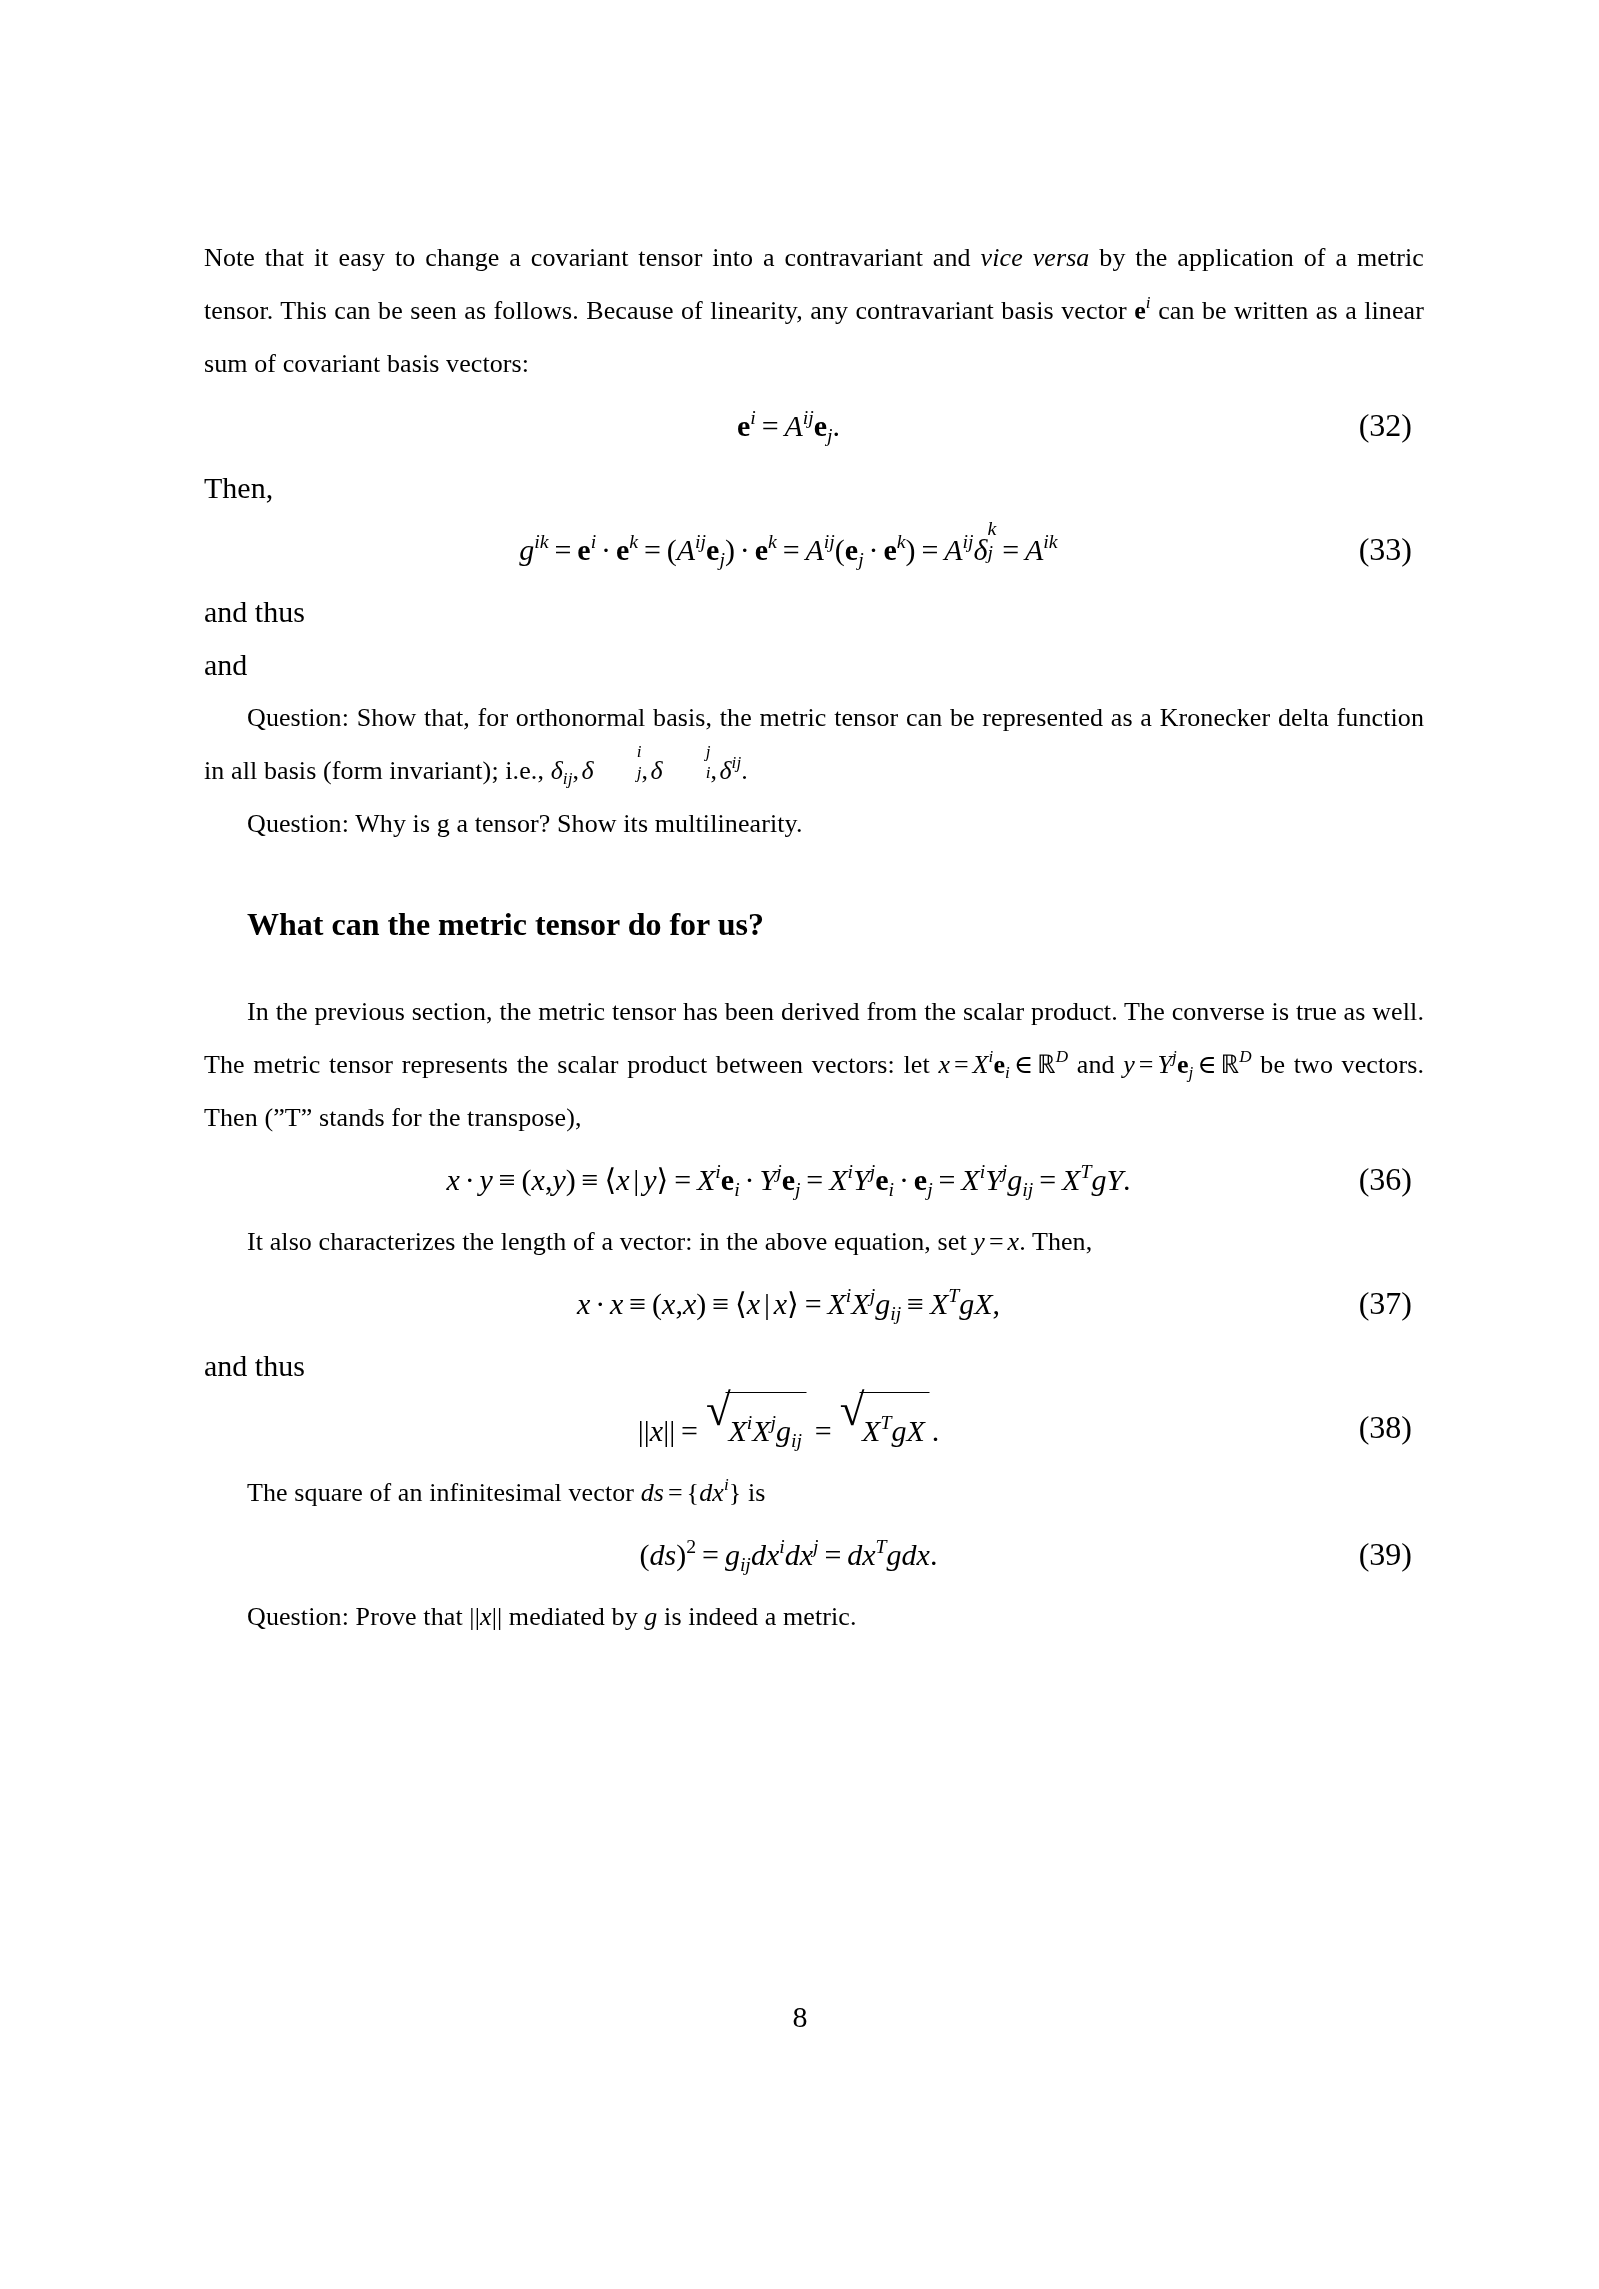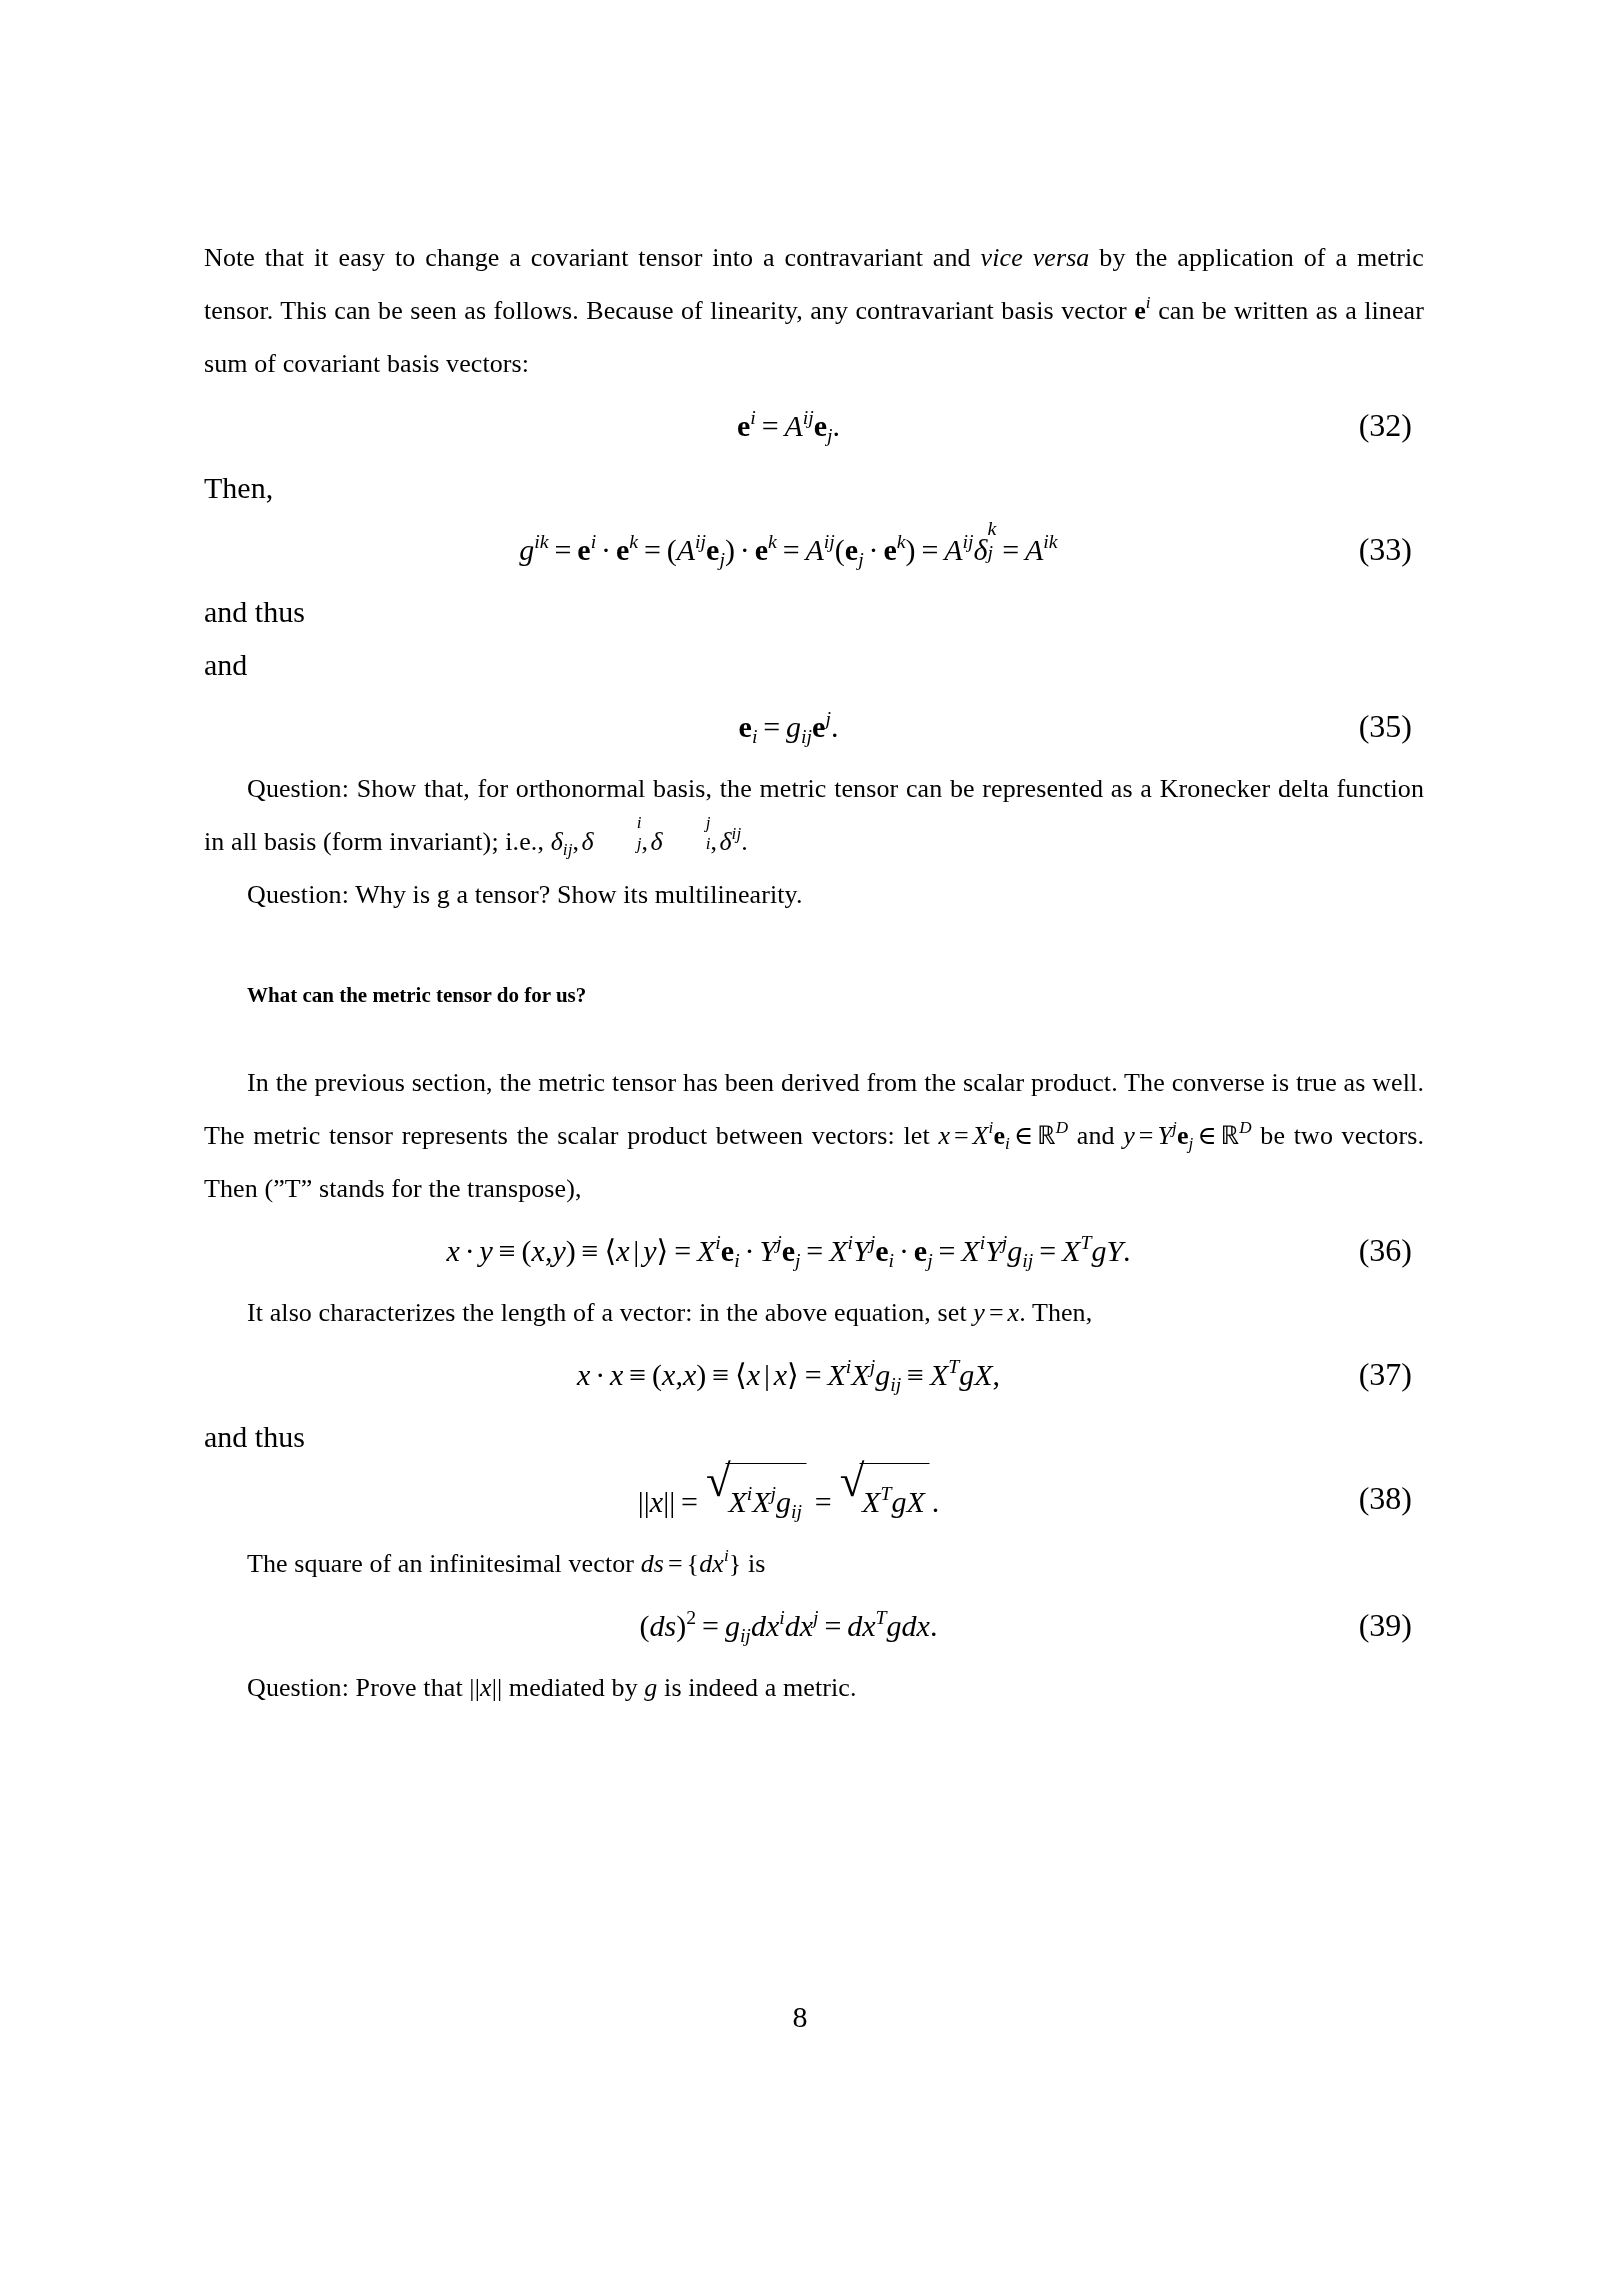--- a/index.html
+++ b/index.html
@@ -39,21 +39,21 @@
   .nohang { text-align: left; }
 
   .lead {            
     font-size: 30px;
     line-height: 53px;
     margin: 0;
     text-align: left;
   }
 
   .section-head {
-    font-size: 21px;
+    font-size: 32px;
     font-weight: bold;
     line-height: 43px;
     margin: 0;
     text-indent: 43px;
   }
 
   .spacer-xl { height: 53px; }
   .spacer-l  { height: 39px; }
 
   
@@ -160,24 +160,20 @@
     <div class="eqrow">
       <span class="eqbody"><span class="mi">g</span><sup class="idx">ik</sup><span class="mo">=</span><span class="mb">e</span><sup class="idx">i</sup><span class="dotop">·</span><span class="mb">e</span><sup class="idx">k</sup><span class="mo">=</span><span class="paren">(</span><span class="mi">A</span><sup class="idx">ij</sup><span class="mb">e</span><sub class="idx">j</sub><span class="paren">)</span><span class="dotop">·</span><span class="mb">e</span><sup class="idx">k</sup><span class="mo">=</span><span class="mi">A</span><sup class="idx">ij</sup><span class="paren">(</span><span class="mb">e</span><sub class="idx">j</sub><span class="dotop">·</span><span class="mb">e</span><sup class="idx">k</sup><span class="paren">)</span><span class="mo">=</span><span class="mi">A</span><sup class="idx">ij</sup><span class="mi">δ</span><span class="updown"><span class="u">k</span><span class="d">j</span></span><span class="mo">=</span><span class="mi">A</span><sup class="idx">ik</sup></span>
       <span class="eqnum">(33)</span>
     </div>
 
     <p class="lead">and thus</p>
 
 
     <p class="lead">and</p>
 
-    <div class="eqrow">
-      <span class="eqbody"><span class="mb">e</span><sub class="idx">i</sub><span class="mo">=</span><span class="mi">g</span><sub class="idx">ij</sub><span class="mb">e</span><sup class="idx">j</sup><span class="mn">.</span></span>
-      <span class="eqnum">(35)</span>
-    </div>
 
     <p class="para indent"><span>Question: Show that, for orthonormal basis, the metric tensor can be represented as a Kronecker delta function in all basis (form invariant); i.e., </span><span class="inline-math"><span class="mi">δ</span><sub class="idx">ij</sub><span class="mn">,</span> <span class="mi">δ</span><span class="updown"><span class="u">i</span><span class="d">j</span></span><span class="mn">,</span> <span class="mi">δ</span><span class="updown"><span class="u">j</span><span class="d">i</span></span><span class="mn">,</span> <span class="mi">δ</span><sup class="idx">ij</sup></span><span>.</span></p>
 
     <p class="para indent nohang"><span>Question: Why is g a tensor? Show its multilinearity.</span></p>
 
     <div class="spacer-xl"></div>
 
     <p class="section-head">What can the metric tensor do for us?</p>
 
     <div class="spacer-l"></div>

